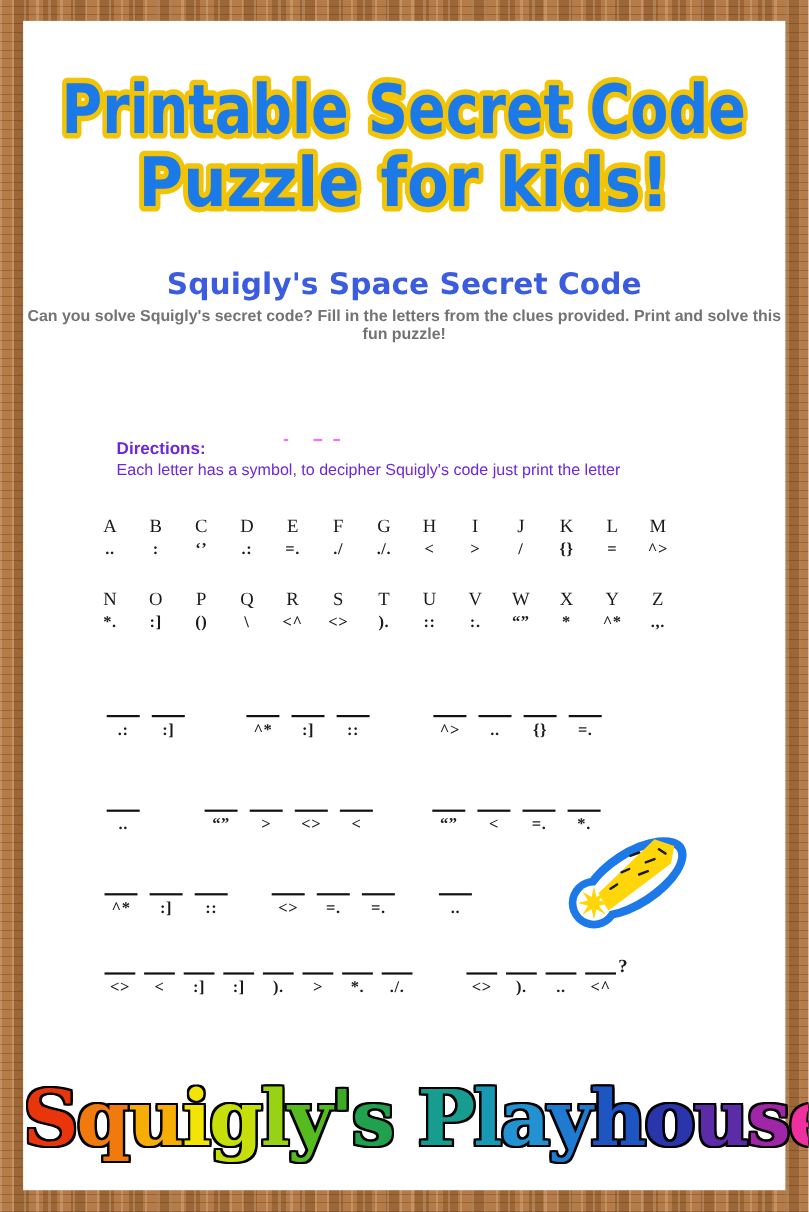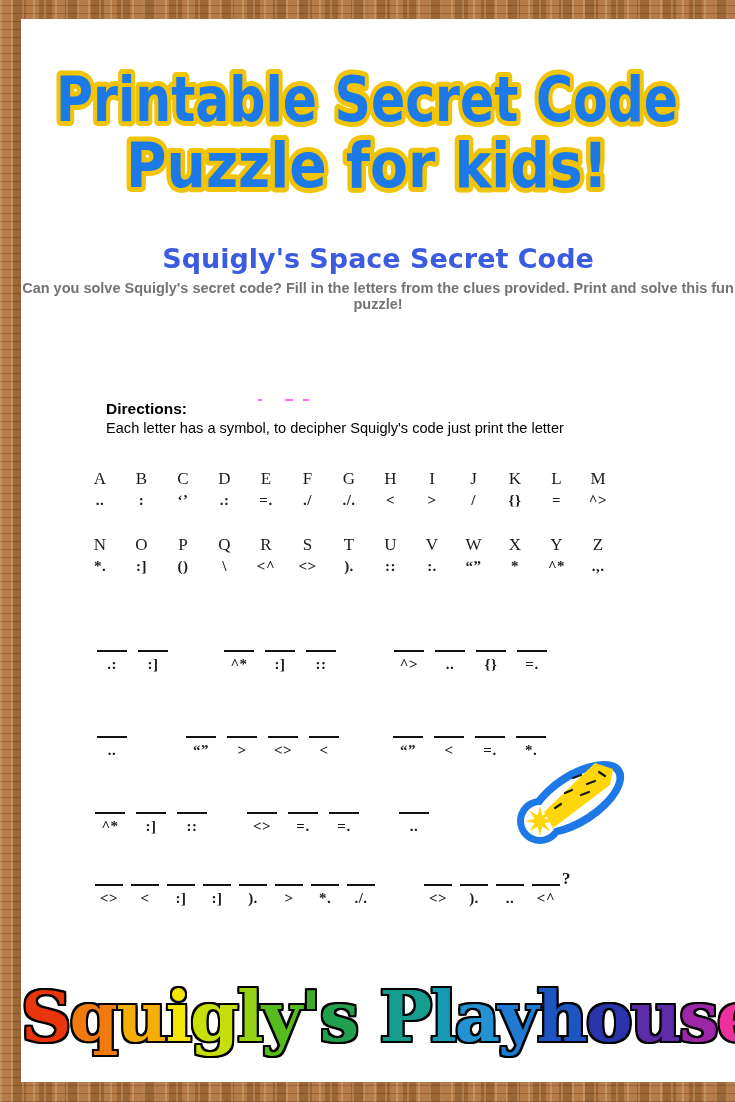--- a/index.html
+++ b/index.html
@@ -8,41 +8,40 @@
     background:
       repeating-linear-gradient(90deg, rgba(255,235,205,.20) 0 2px, rgba(0,0,0,0) 2px 11px),
       repeating-linear-gradient(0deg, rgba(70,35,10,.28) 0 1px, rgba(0,0,0,0) 1px 8px),
       repeating-linear-gradient(90deg, #b57c49 0 13px, #9c6636 13px 26px),
       #aa713e;
     font-family:"Liberation Sans", sans-serif;
   }
   .page{
     position:absolute;left:21px;top:19px;width:693px;height:1063px;
     background:#ffffff;
-    padding-left:21px;
   }
   
   .title-svg{position:absolute;left:0;top:34px;width:693px;height:172px;}
   .title-svg text{
     font-family:"DejaVu Sans", sans-serif;font-weight:bold;
     paint-order:stroke fill;stroke-linejoin:round;
   }
   
   .subtitle{
     position:absolute;left:0;top:224px;width:100%;text-align:center;
     font-family:"DejaVu Sans", sans-serif;font-weight:bold;font-size:27px;
   }
   .intro{
     position:absolute;left:0;top:261px;width:100%;text-align:center;
     font-size:14.5px;font-weight:600;color:#737373;
   }
   
   .pink-mark{position:absolute;height:2px;background:#f76ef9;}
   
-  .directions{position:absolute;left:85px;top:381px;width:540px;color:#000000;}
+  .directions{position:absolute;left:85px;top:381px;width:540px;color:#6d28d9;}
   .dir-heading{font-size:15.5px;font-weight:bold;margin-bottom:2px;}
   .dir-line{font-size:14.6px;line-height:17px;white-space:pre;}
   
   .key-row{position:absolute;left:64px;width:528px;display:flex;justify-content:space-between;}
   #key-row-0{top:451px;}
   #key-row-1{top:517px;}
   .kcol{min-width:30px;text-align:center;font-family:"Liberation Serif", serif;color:#1a1a1a;}
   .kletter{font-size:17px;line-height:18px;}
   .ksym{font-size:15px;line-height:16px;font-weight:600;margin-top:4px;letter-spacing:.5px;}
   

